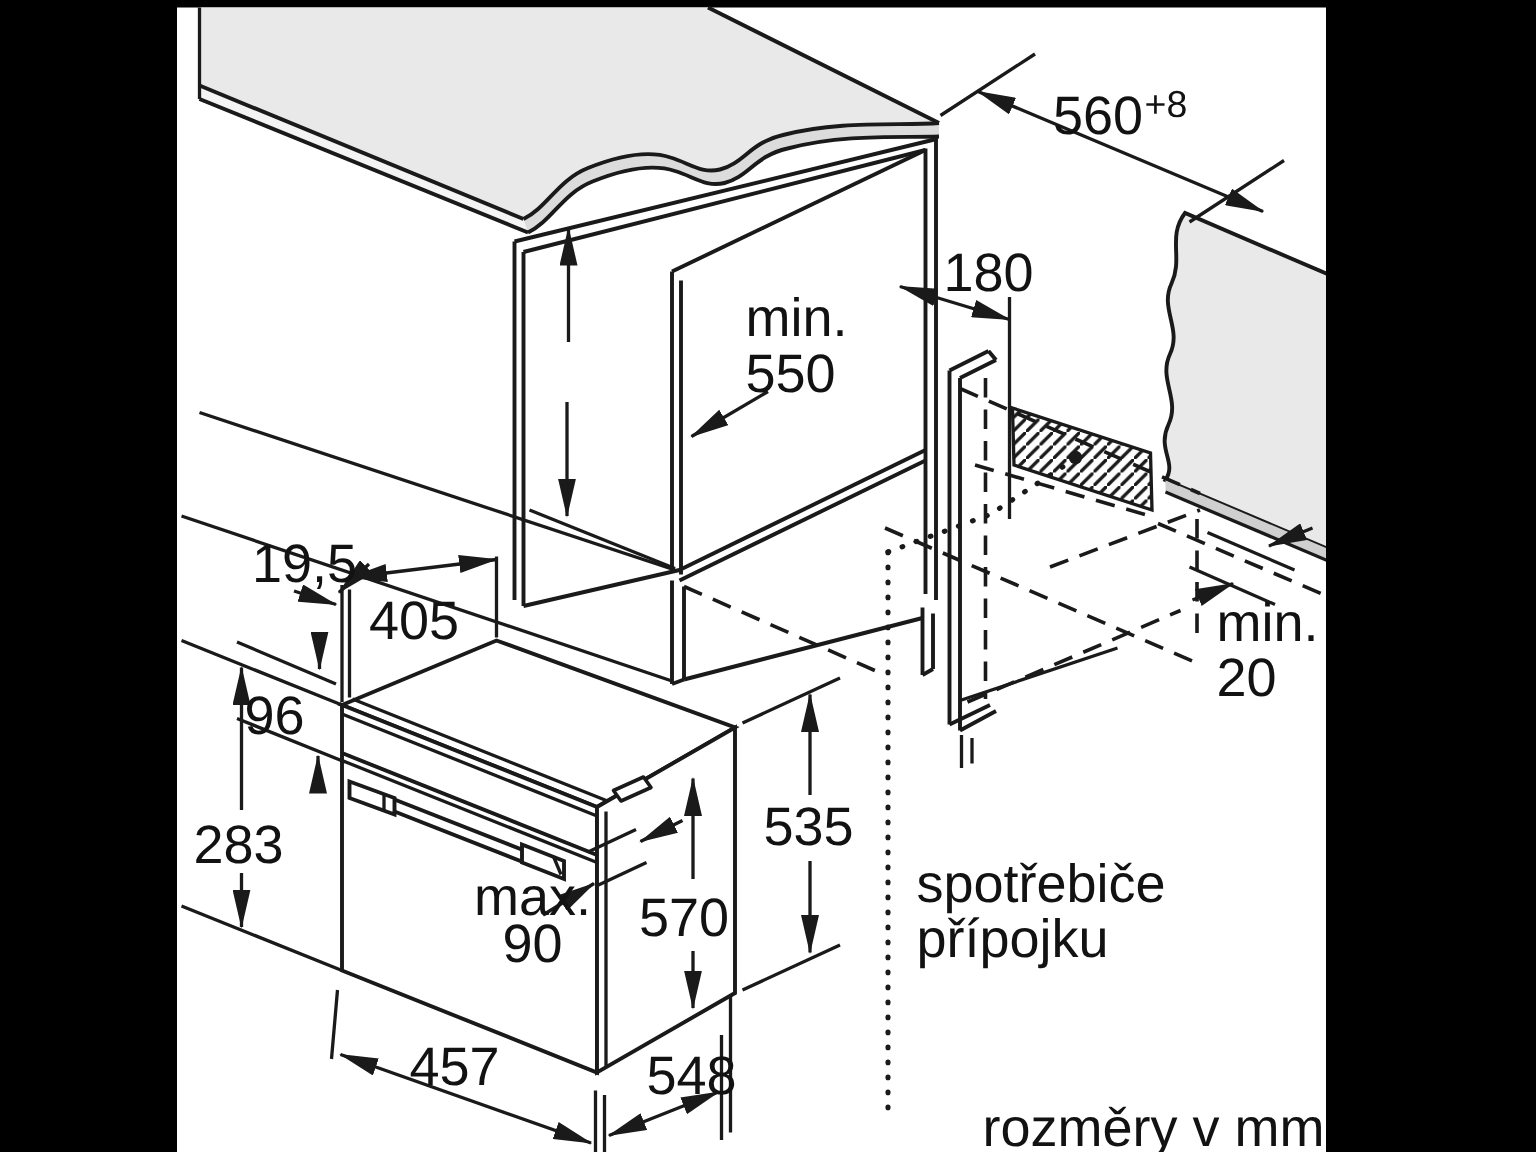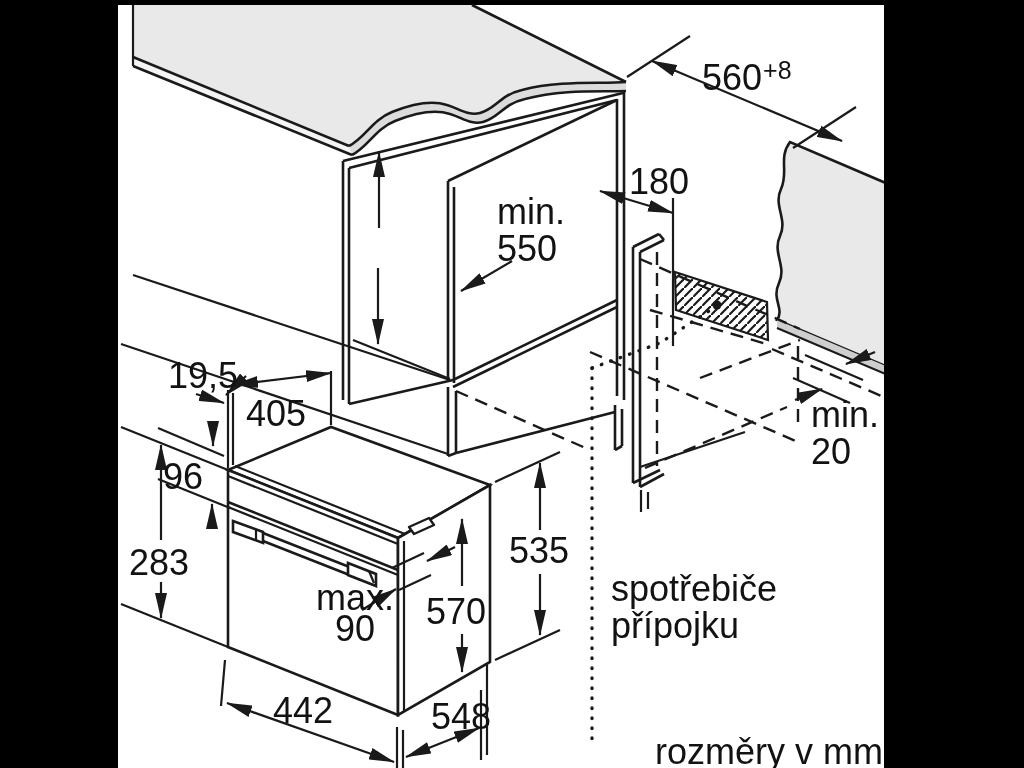--- a/index.html
+++ b/index.html
@@ -240,21 +240,21 @@
 
   <div class="lbl" style="left:163px;top:458px;">96</div>
 
   <div class="lbl" style="left:129px;top:544px;">283</div>
 
   <div class="lbl center tight" style="left:277px;top:582px;width:88px;margin-left:34px;">
     <div>max.</div>
     <div>90</div>
   </div>
 
-  <div class="lbl" style="left:273px;top:692px;">442</div>
+  <div class="lbl" style="left:273px;top:692px;">457</div>
 
   <div class="lbl" style="left:431px;top:698px;">548</div>
 
   <div class="lbl" style="left:426px;top:593px;">570</div>
 
   <div class="lbl" style="left:509px;top:532px;text-align:center;">535</div>
 
   <div class="lbl" style="left:611px;top:570px;">
     <div>spotřebiče</div>
     <div>přípojku</div>

